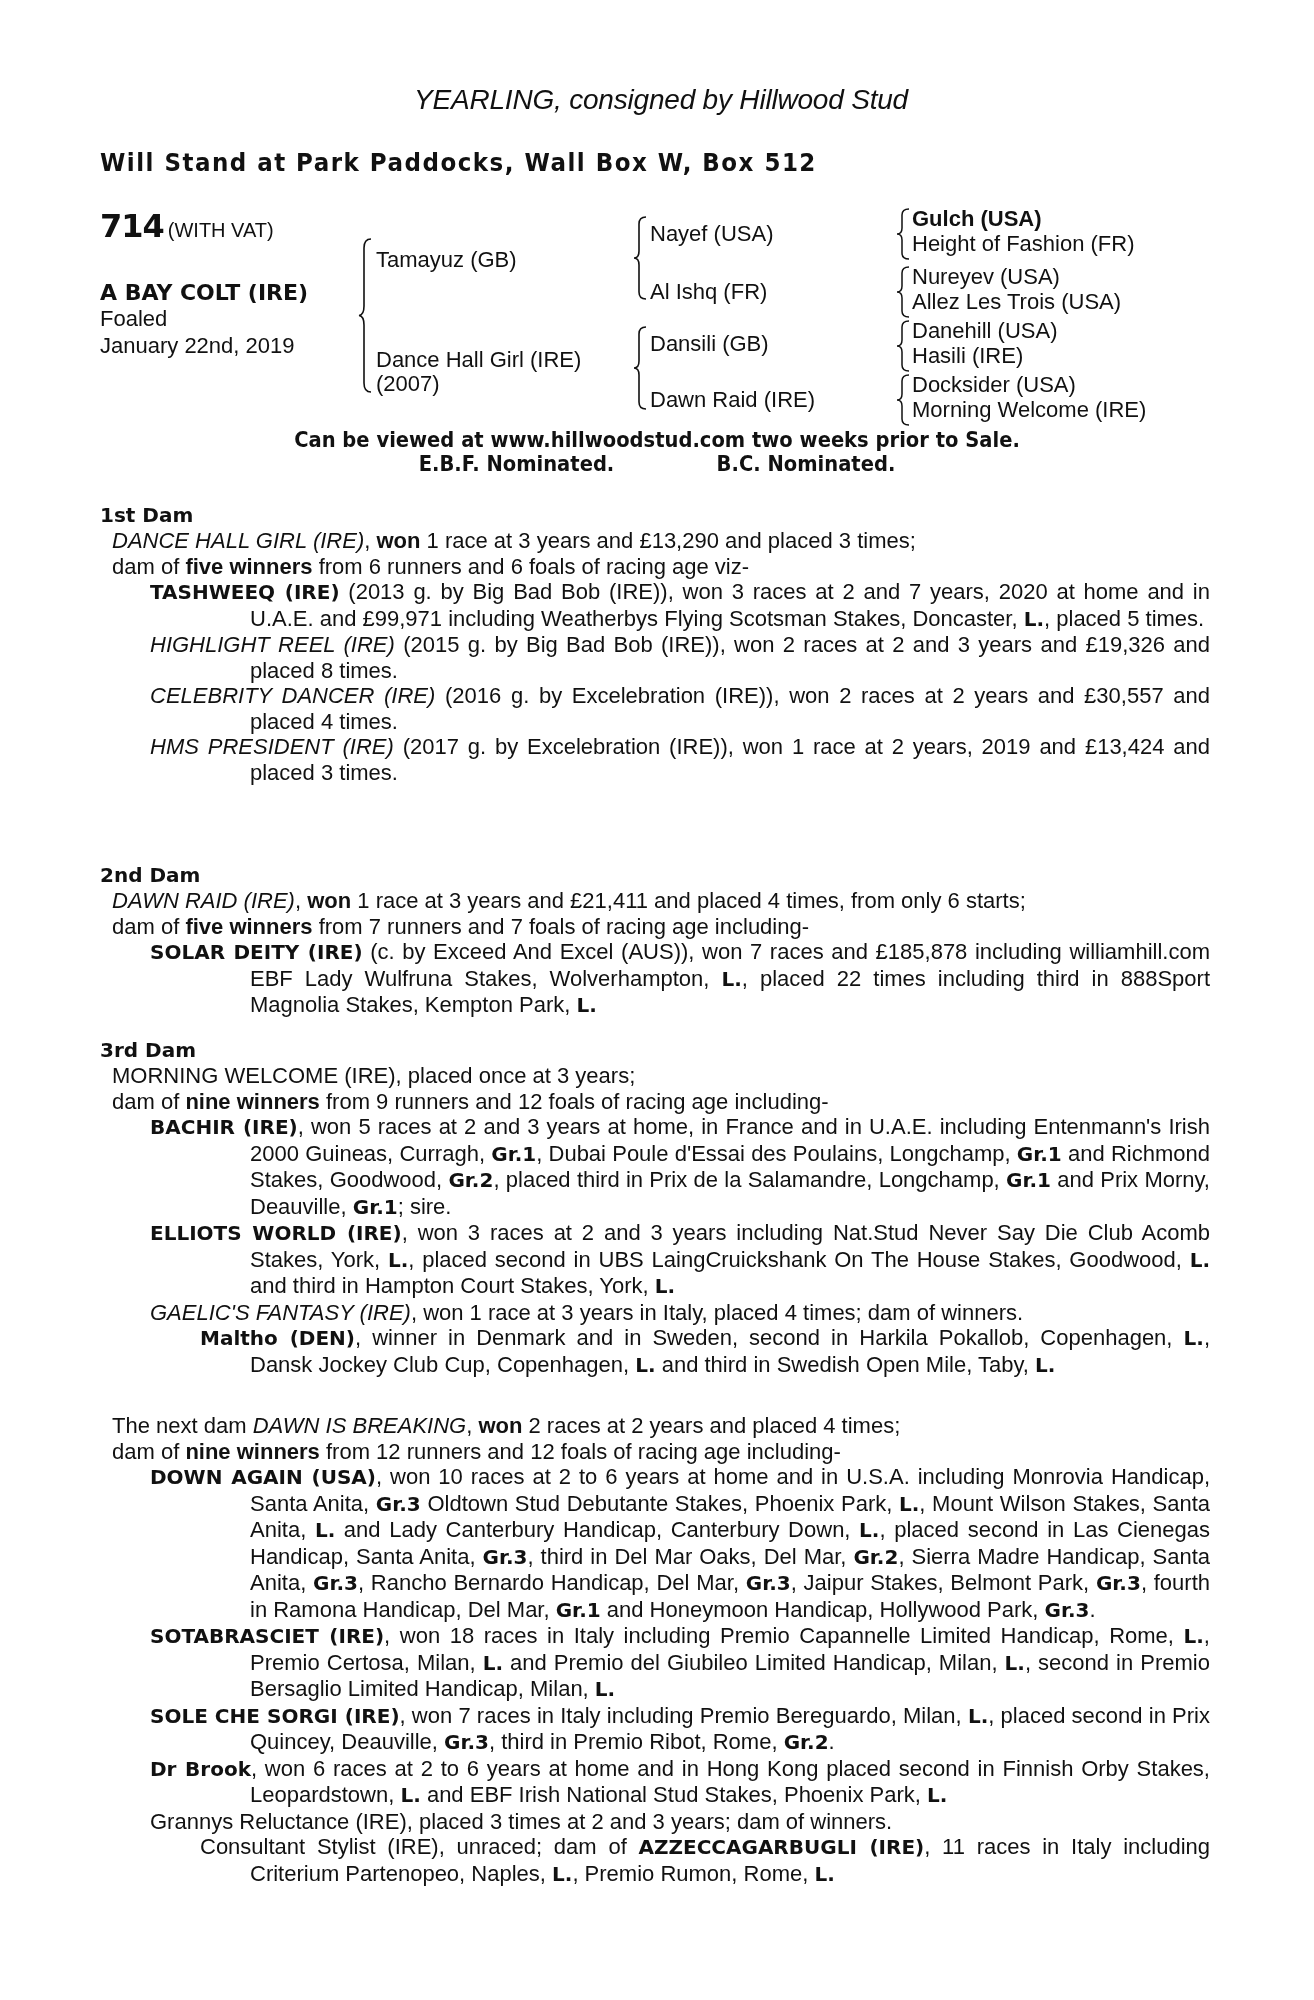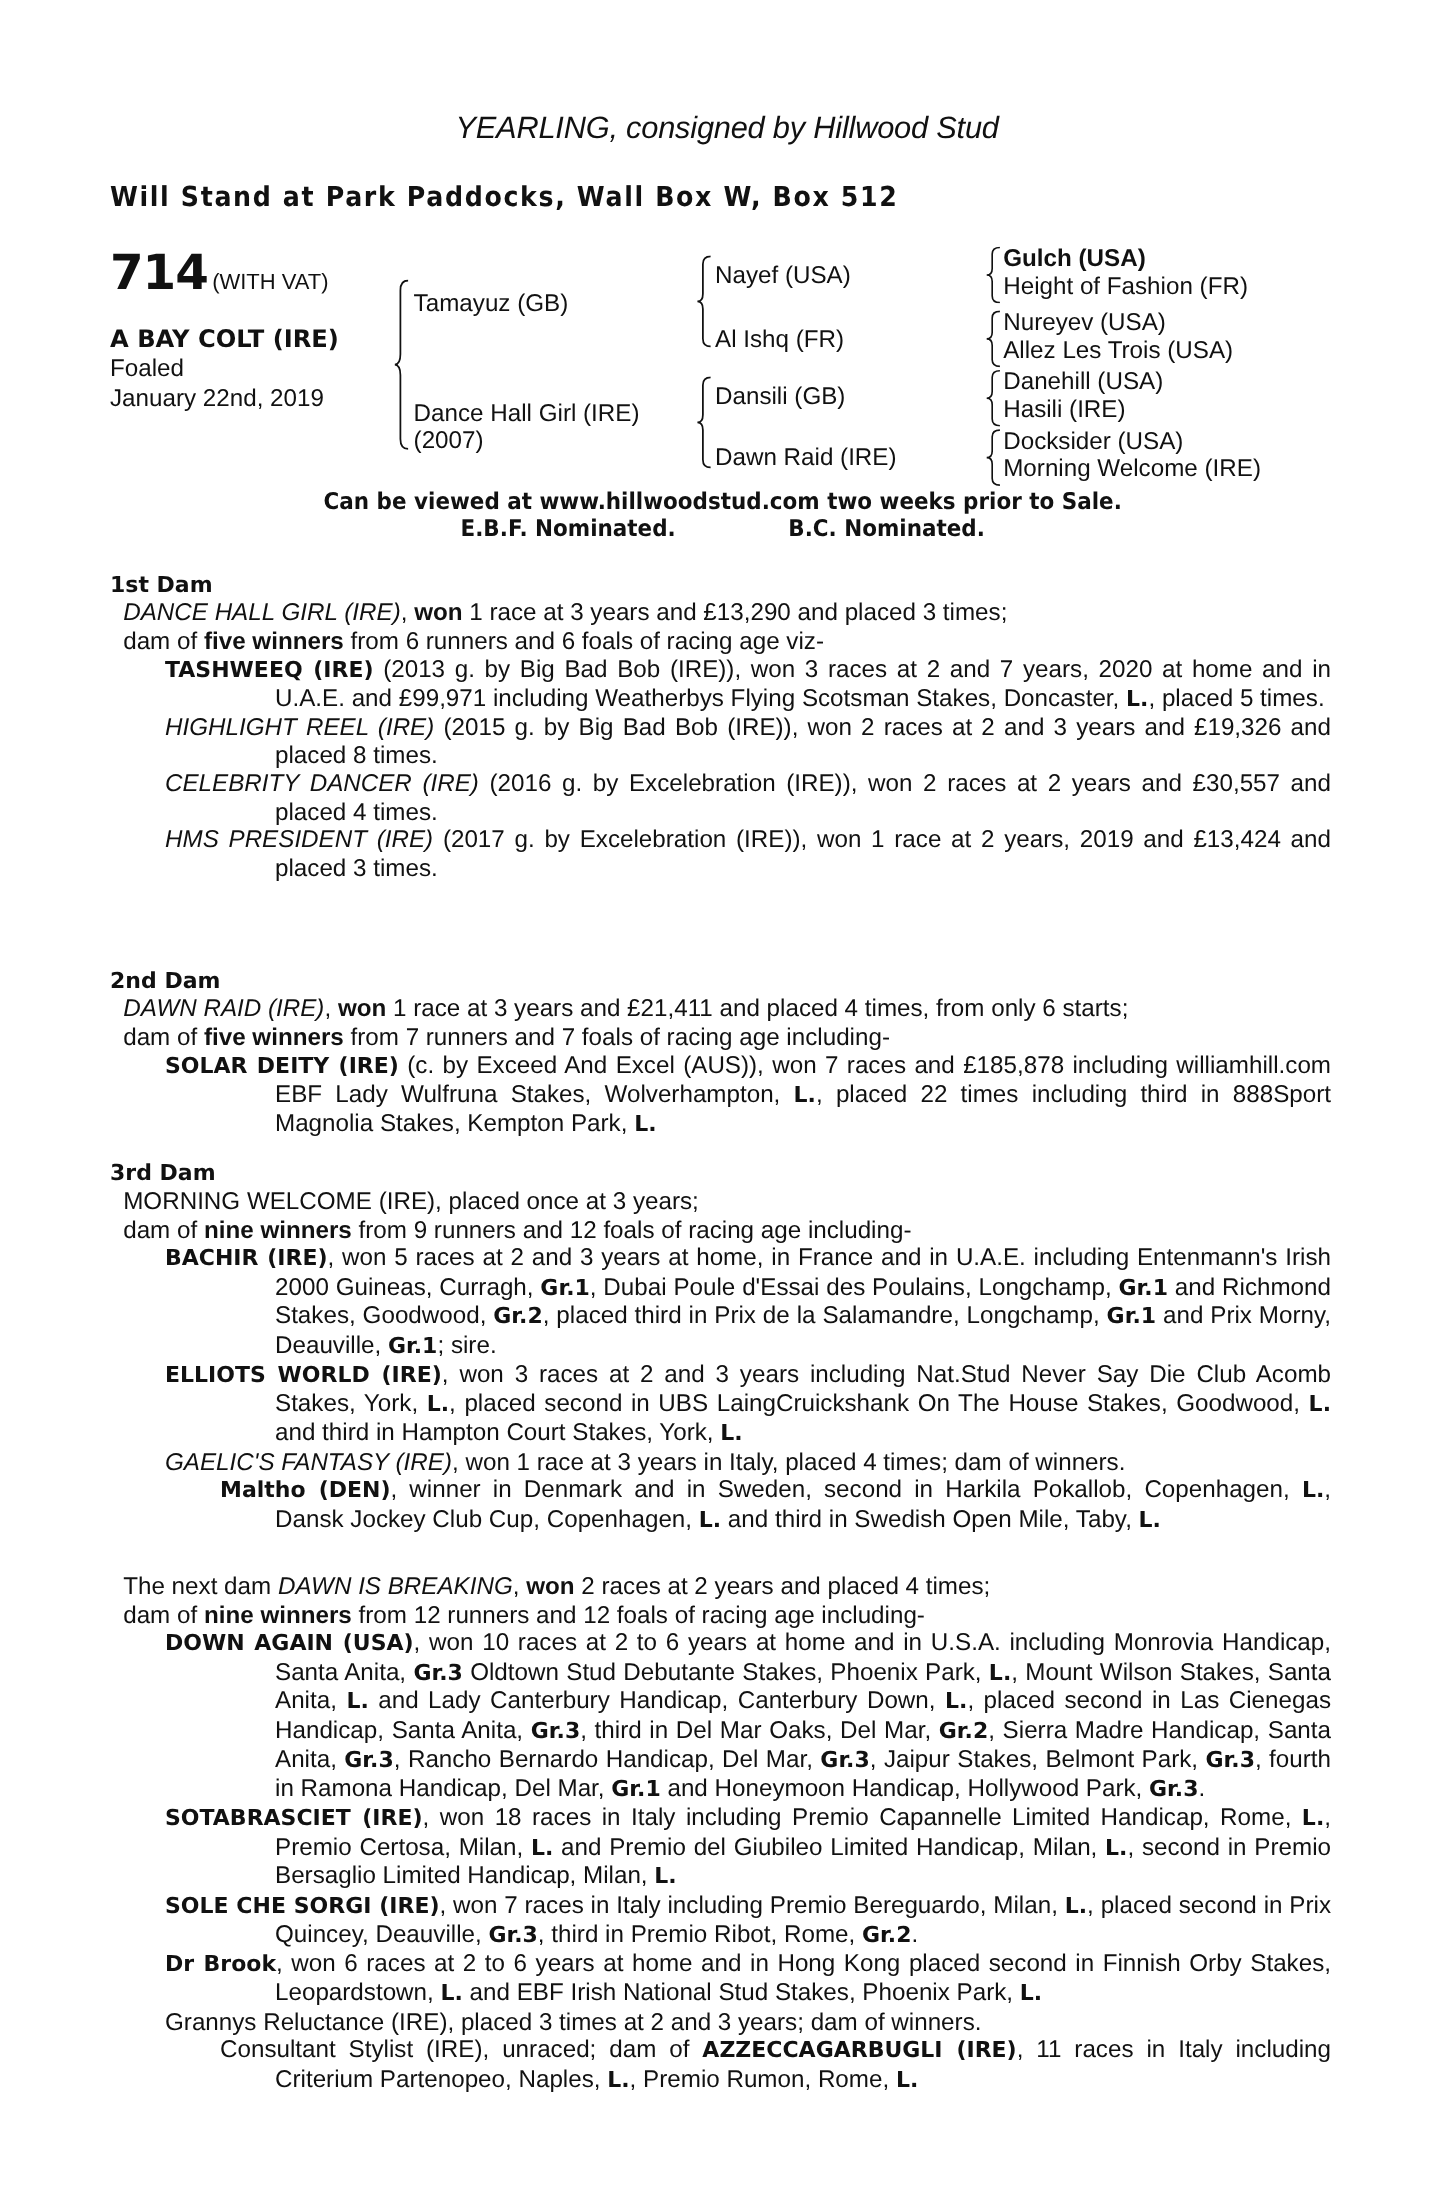--- a/index.html
+++ b/index.html
@@ -1,23 +1,23 @@
 <!DOCTYPE html>
 <html><head>
 <meta charset="utf-8">
 <style>
   html, body { margin: 0; padding: 0; background: #ffffff; }
   body { width: 1314px; height: 2000px; position: relative; overflow: hidden; color: #111; font-family: "Liberation Sans", sans-serif; }
-  .page { position: absolute; left: 0; top: 16px; width: 1314px; height: 1765px; }
+  .page { position: absolute; left: 0; top: 0; width: 1314px; height: 1765px; }
   .title { position: absolute; top: 84px; left: 0; width: 1314px; text-align: center; font-style: italic; font-size: 28px; letter-spacing: -0.2px; }
   .title span { position: relative; left: 4px; }
   .stand { position: absolute; top: 148px; left: 100px; font-weight: 900; font-size: 25px; letter-spacing: 1.6px; font-family: "DejaVu Sans", sans-serif; transform: scaleX(0.92); transform-origin: left; }
 
   .lot { position: absolute; top: 207px; left: 100px; }
-  .lot-num { font-family: "DejaVu Sans", sans-serif; font-weight: 900; font-size: 44px; letter-spacing: -1px; }
+  .lot-num { font-family: "DejaVu Sans", sans-serif; font-weight: 900; font-size: 32px; letter-spacing: -1px; }
   .lot-vat { font-size: 20px; margin-left: 4px; }
   .colt { position: absolute; top: 280px; left: 100px; font-family: "DejaVu Sans", sans-serif; font-weight: 900; font-size: 22px; }
   .foaled { position: absolute; top: 305px; left: 100px; font-size: 22px; line-height: 27px; }
 
   .ped { position: absolute; font-size: 22px; line-height: 24px; white-space: nowrap; }
   .brace { position: absolute; }
   .brace svg { display: block; }
 
   .viewed { position: absolute; top: 428px; left: 0; width: 1314px; text-align: center; font-family: "DejaVu Sans", sans-serif; font-weight: 900; font-size: 21px; line-height: 24px; transform: scaleX(0.93); }
   .viewed .line2 span { display: inline-block; }

